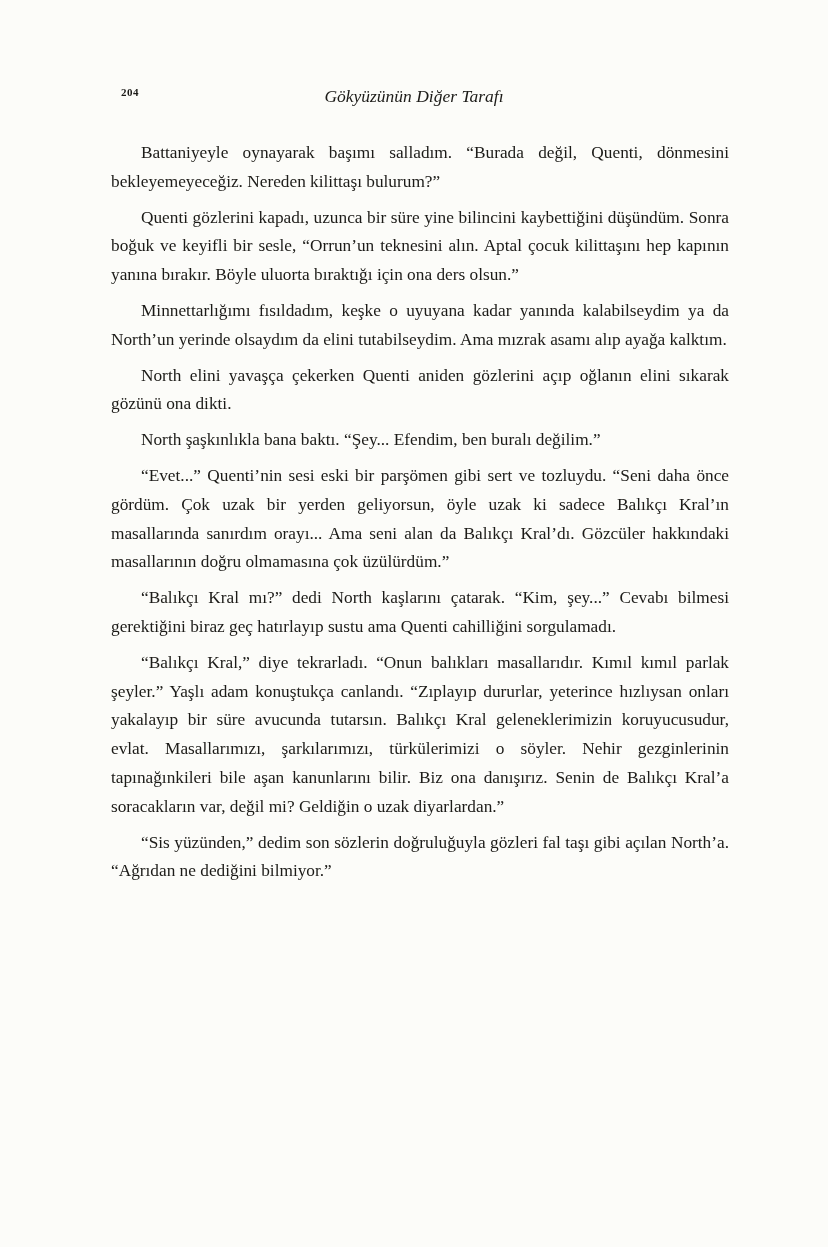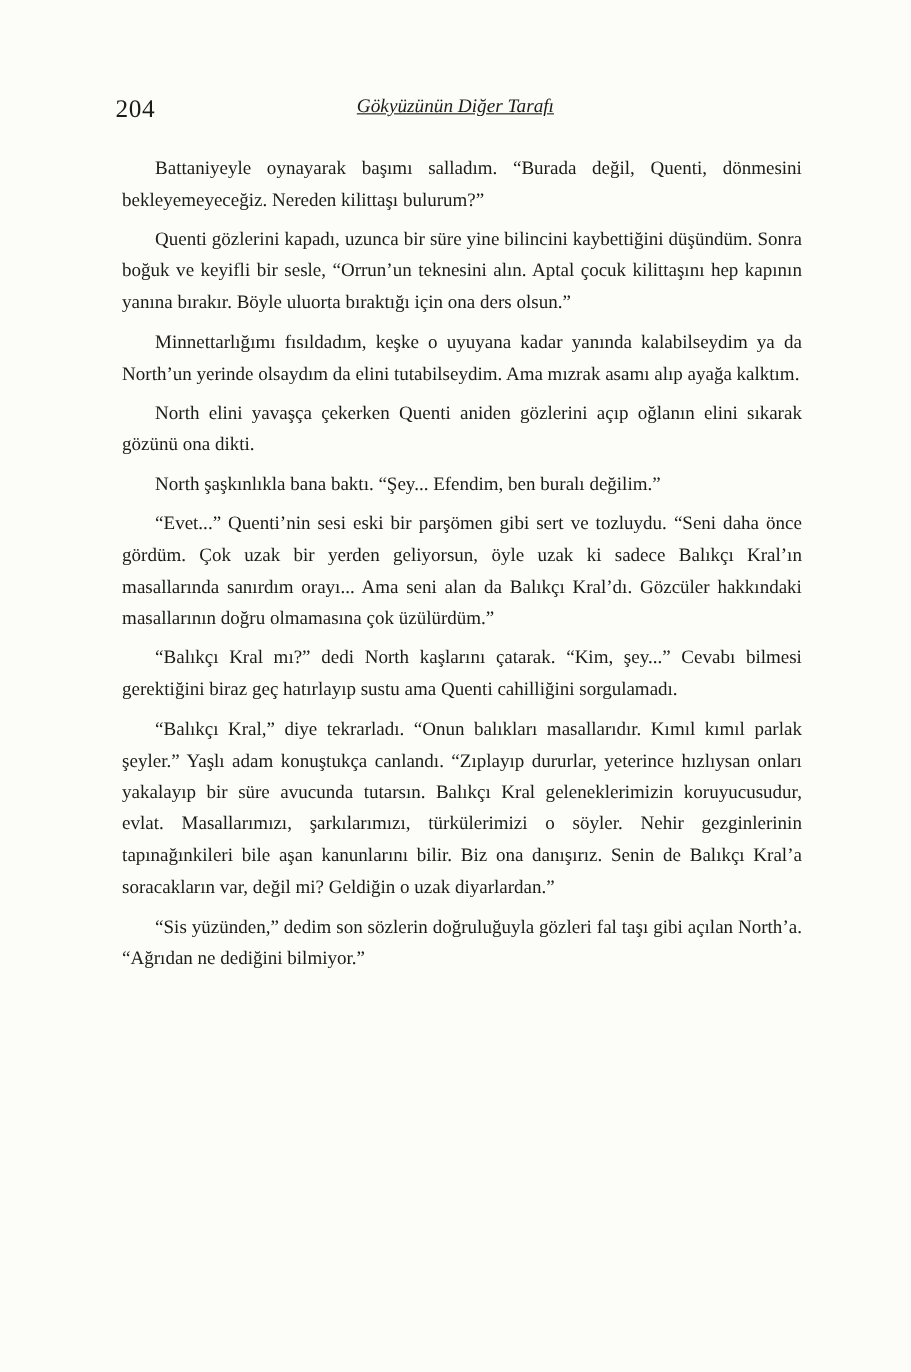--- a/index.html
+++ b/index.html
@@ -21,34 +21,34 @@
   }
   .running-head {
     position: absolute;
     top: 86px;
     left: 105px;
     width: 618px;
     height: 26px;
   }
   .page-number {
     position: absolute;
-    left: 0;
+    left: 16px;
     top: 0;
-    font-size: 23px;
+    font-size: 11px;
     letter-spacing: 0.5px;
+    font-weight: bold;
   }
   .running-title {
     position: absolute;
     left: 0;
     right: 0;
     top: 0;
     text-align: center;
     font-style: italic;
     font-size: 17.5px;
-    text-decoration: underline;
   }
   .body-text {
     position: absolute;
     top: 139px;
     left: 111px;
     width: 618px;
     font-size: 17.3px;
     line-height: 28.8px;
     text-align: justify;
     text-justify: inter-word;

